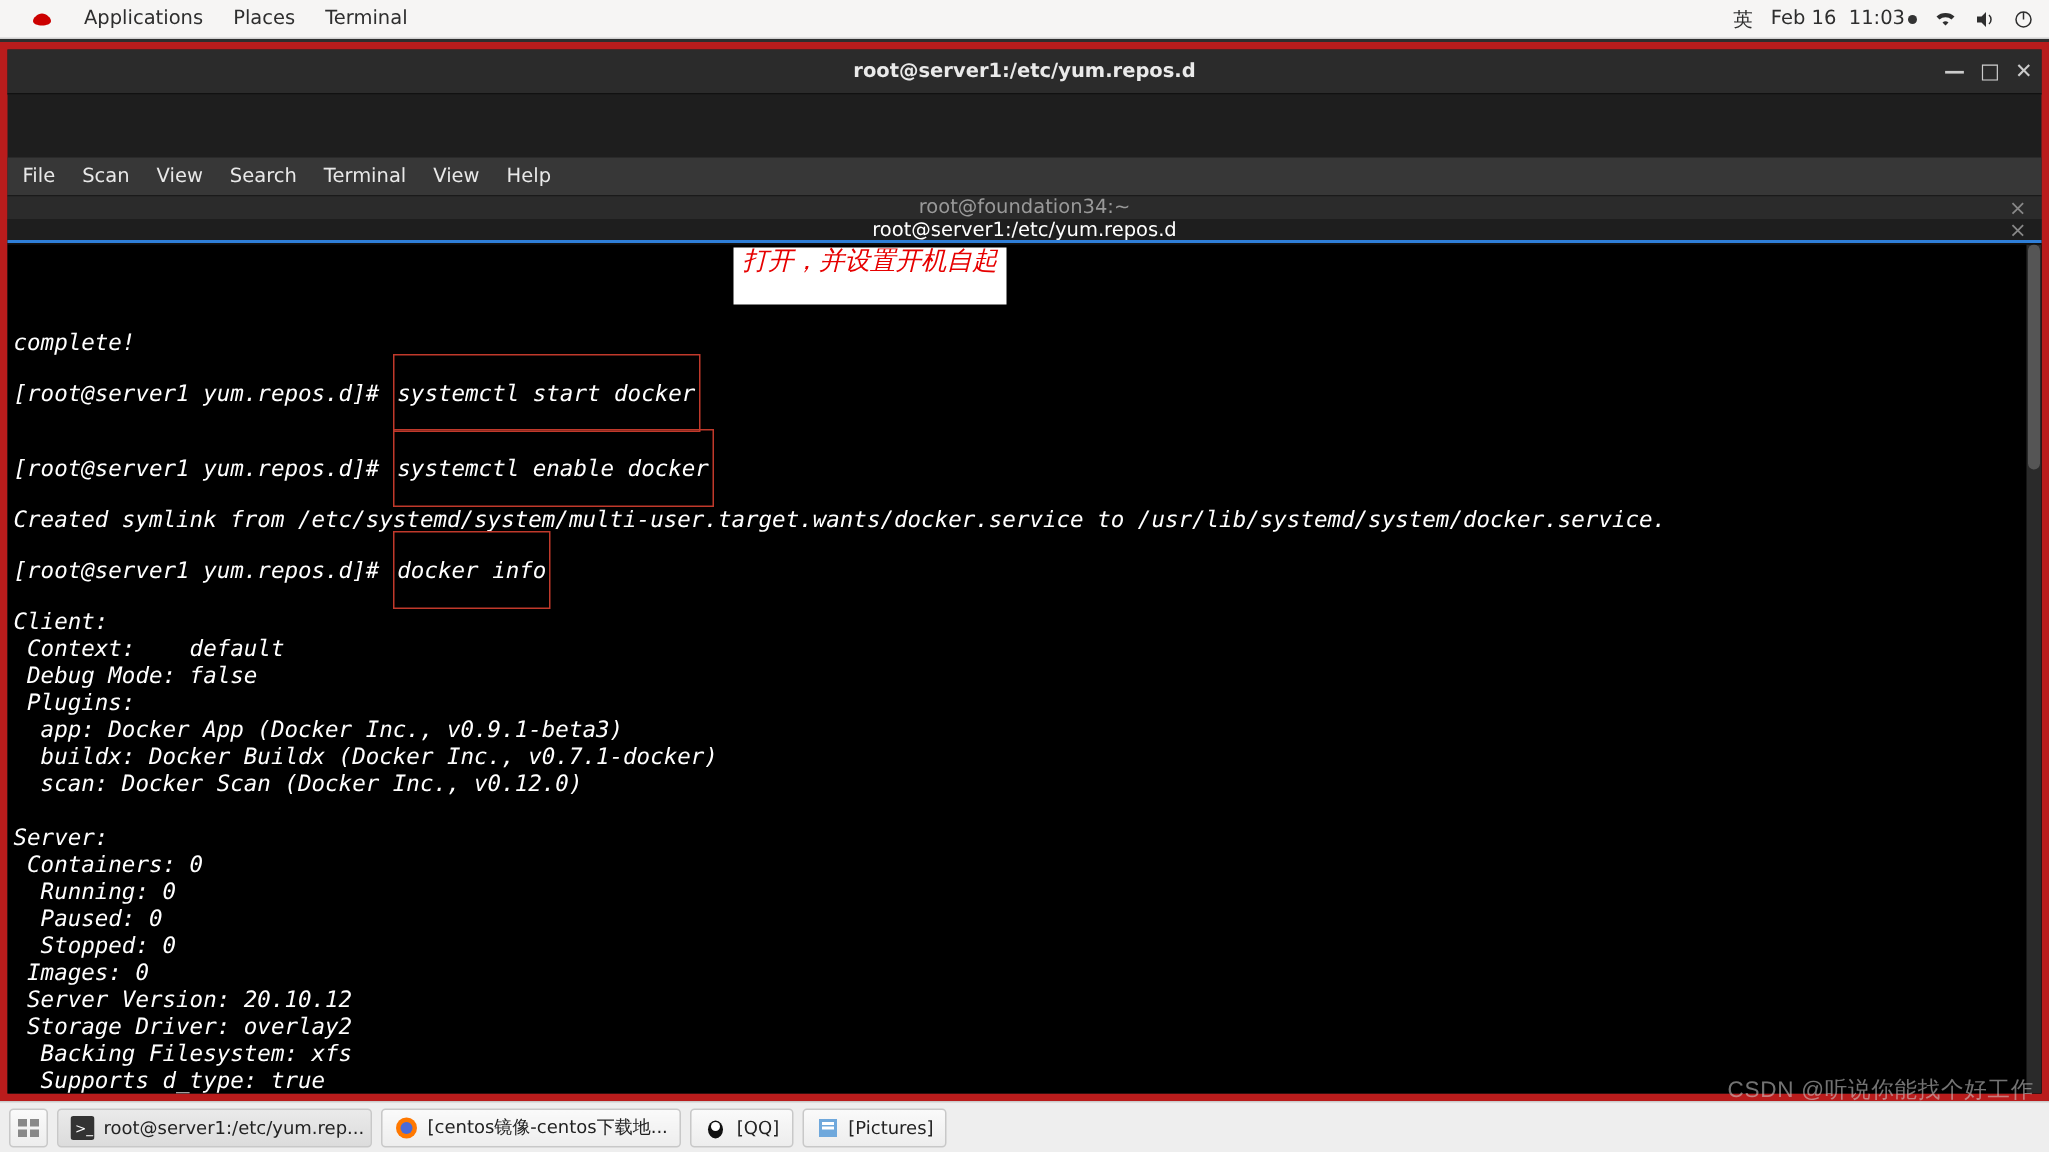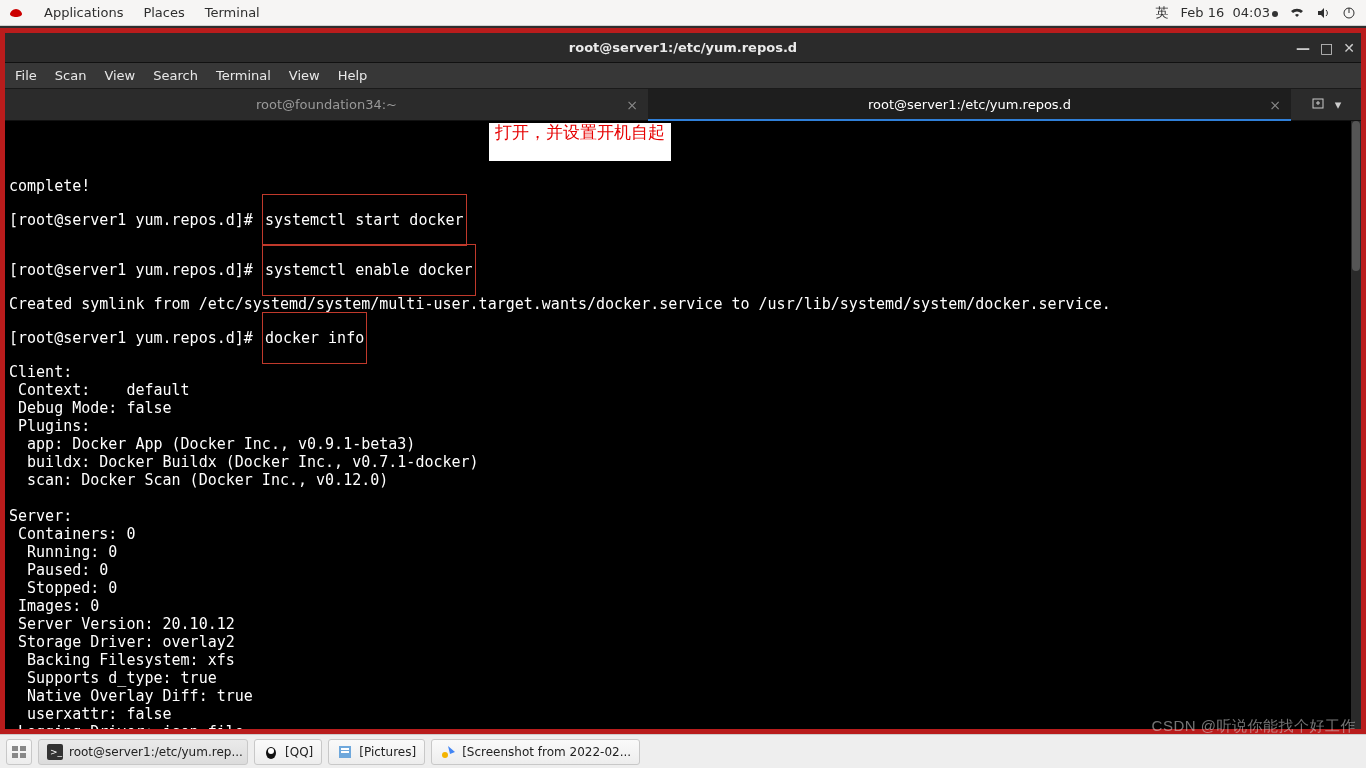--- a/index.html
+++ b/index.html
@@ -1,44 +1,44 @@
 <!DOCTYPE html>
 <html><head>
 <meta charset="utf-8">
 <style>
 * { margin: 0; padding: 0; box-sizing: border-box; }
 body { width: 1366px; height: 768px; font-family: "DejaVu Sans", sans-serif; font-size: 13px; background: #2e2e2e; color: #eee; overflow: hidden; position: relative; }
 
 
 .top-panel { height: 26px; background: #f6f5f4; display: flex; align-items: center; color: #2e2e2e; border-bottom: 1px solid #d0d0d0; }
-.top-panel .left { display: flex; align-items: center; gap: 20px; padding-left: 8px; }
+.top-panel .left { display: flex; align-items: center; gap: 20px; padding-left: 20px; }
 .top-panel .hat { width: 16px; height: 16px; display: inline-block; }
 .top-panel .left span { cursor: pointer; }
 .top-panel .spacer { flex: 1; }
 .top-panel .right { display: flex; align-items: center; gap: 12px; padding-right: 10px; }
 .top-panel .icon { width: 14px; height: 14px; display: inline-block; }
 .dot { width: 6px; height: 6px; border-radius: 50%; background: #333; display: inline-block; margin-left: 2px; }
 
 
 .window { position: absolute; left: 0; right: 0; top: 28px; bottom: 34px; background: #1e1e1e; display: flex; flex-direction: column; border: 5px solid #b91c1c; }
 .titlebar { height: 30px; background: #2b2b2b; display: flex; align-items: center; justify-content: center; color: #eaeaea; font-weight: bold; position: relative; border-bottom: 1px solid #111; }
 .titlebar .controls { position: absolute; right: 6px; display: flex; gap: 10px; }
 .titlebar .controls span { cursor: pointer; font-size: 14px; color: #ccc; }
-.menubar { height: 26px; background: #373737; display: flex; align-items: center; gap: 18px; padding-left: 10px; color: #e8e8e8; border-bottom: 1px solid #1a1a1a; }
+.menubar { height: 26px; background: #373737; display: flex; align-items: center; gap: 18px; padding-left: 10px; color: #e8e8e8; border-bottom: 1px solid #1a1a1a; margin-top: 42px; }
 .menubar span { cursor: pointer; }
 
-.tabs-row { height: 32px; background: #2b2b2b; display: flex; align-items: stretch; border-bottom: 1px solid #111; }
+.tabs-row { height: 32px; background: #2b2b2b; display: flex; align-items: stretch; border-bottom: 1px solid #111; flex-direction: column; }
 .tab { flex: 1; display: flex; align-items: center; justify-content: center; position: relative; color: #999; cursor: pointer; }
 .tab.active { background: #1e1e1e; color: #fff; }
 .tab .close { position: absolute; right: 10px; color: #888; font-size: 14px; }
 .tab.active::after { content: ""; position: absolute; left: 0; right: 0; bottom: -1px; height: 2px; background: #2f7fd8; }
 .right-actions { width: 70px; display: flex; align-items: center; justify-content: center; gap: 10px; color: #ccc; }
 .right-actions .btn { cursor: pointer; }
 
-.terminal { flex: 1; background: #000; color: #fff; font-family: "DejaVu Sans Mono","Courier New",monospace; font-size: 15px; line-height: 18px; padding: 2px 4px; white-space: pre; position: relative; overflow: hidden; }
+.terminal { flex: 1; background: #000; color: #fff; font-family: "DejaVu Sans Mono","Courier New",monospace; font-size: 15px; line-height: 18px; padding: 2px 4px; white-space: pre; position: relative; overflow: hidden; font-style: italic; }
 .terminal .txt { position: relative; z-index: 2; }
 .boxed { border: 1px solid #c0392b; padding: 16px 2px; margin: -1px 0; display: inline-block; }
 .annot { position: absolute; background: #fff; color: #e60000; font-family: "Microsoft YaHei","DejaVu Sans",sans-serif; font-size: 17px; padding: 0 6px; height: 38px; line-height: 19px; z-index: 3; }
 .scroll { position: absolute; right: 0; top: 0; width: 10px; height: 100%; background: #2a2a2a; }
 .scroll .thumb { position: absolute; left: 1px; right: 1px; top: 0; height: 150px; background: #555; border-radius: 4px; }
 
 
 .taskbar { position: absolute; left: 0; right: 0; bottom: 0; height: 34px; background: #eeeeee; display: flex; align-items: center; gap: 6px; padding: 0 6px; border-top: 1px solid #ccc; color: #222; }
 .task-button { height: 26px; display: flex; align-items: center; gap: 6px; padding: 0 8px; border: 1px solid #c8c8c8; border-radius: 3px; background: linear-gradient(#fafafa,#ededed); font-size: 12px; max-width: 210px; overflow: hidden; white-space: nowrap; cursor: pointer; }
 .task-button.active { background: linear-gradient(#eaeaea,#dcdcdc); }
@@ -56,21 +56,21 @@
           <path fill="#cc0000" d="M2 9c0-2 3-5 6-5s6 3 6 5-3 3-6 3-6-1-6-3z"></path>
         </svg>
     </span>
     <span>Applications</span>
     <span>Places</span>
     <span>Terminal</span>
   </div>
   <div class="spacer"></div>
   <div class="right">
     <span>英</span>
-    <span><span>Feb 16</span>&nbsp;&nbsp;<span>04:03</span><span class="dot"></span></span>
+    <span><span>Feb 16</span>&nbsp;&nbsp;<span>11:03</span><span class="dot"></span></span>
     <span class="icon">
       <svg viewBox="0 0 14 14">
           <path fill="#2e2e2e" d="M1 5a9 9 0 0112 0l-2 2a6 6 0 00-8 0zM5 9a3 3 0 014 0l-2 2z"></path>
         </svg>
     </span>
     <span class="icon">
       <svg viewBox="0 0 14 14">
           <path fill="#2e2e2e" d="M2 5h3l3-3v10l-3-3H2z"></path>
           <path stroke="#2e2e2e" fill="none" d="M10 4a4 4 0 010 6"></path>
         </svg>
@@ -173,35 +173,35 @@
   </div>
   <div class="task-button active">
     <svg class="ticon" viewBox="0 0 16 16">
         <rect width="16" height="16" rx="2" fill="#333"></rect>
         <text x="3" y="11" fill="#fff" font-size="9">&gt;_</text>
       </svg>
     <span>root@server1:/etc/yum.rep...</span>
   </div>
   <div class="task-button">
     <svg class="ticon" viewBox="0 0 16 16">
+        <circle cx="8" cy="8" r="7" fill="#ff7800"></circle>
+        <circle cx="8" cy="8" r="4" fill="#4a6bd8"></circle>
+      </svg>
+    <span>[centos镜像-centos下载地...</span>
+  </div>
+  <div class="task-button">
+    <svg class="ticon" viewBox="0 0 16 16">
         <ellipse cx="8" cy="9" rx="5" ry="6" fill="#111"></ellipse>
         <ellipse cx="8" cy="7" rx="3" ry="3" fill="#fff"></ellipse>
       </svg>
     <span>[QQ]</span>
   </div>
   <div class="task-button">
     <svg class="ticon" viewBox="0 0 16 16">
         <rect x="2" y="2" width="12" height="12" fill="#6fa8dc"></rect>
         <rect x="4" y="4" width="8" height="2" fill="#fff"></rect>
         <rect x="4" y="7" width="8" height="2" fill="#fff"></rect>
       </svg>
     <span>[Pictures]</span>
   </div>
-  <div class="task-button">
-    <svg class="ticon" viewBox="0 0 16 16">
-        <circle cx="5" cy="11" r="3" fill="#f4b400"></circle>
-        <path d="M8 2l7 6-5 2z" fill="#4285f4"></path>
-      </svg>
-    <span>[Screenshot from 2022-02...</span>
-  </div>
 </div>
 
 <div class="watermark">CSDN @听说你能找个好工作</div>
 
 </body></html>

